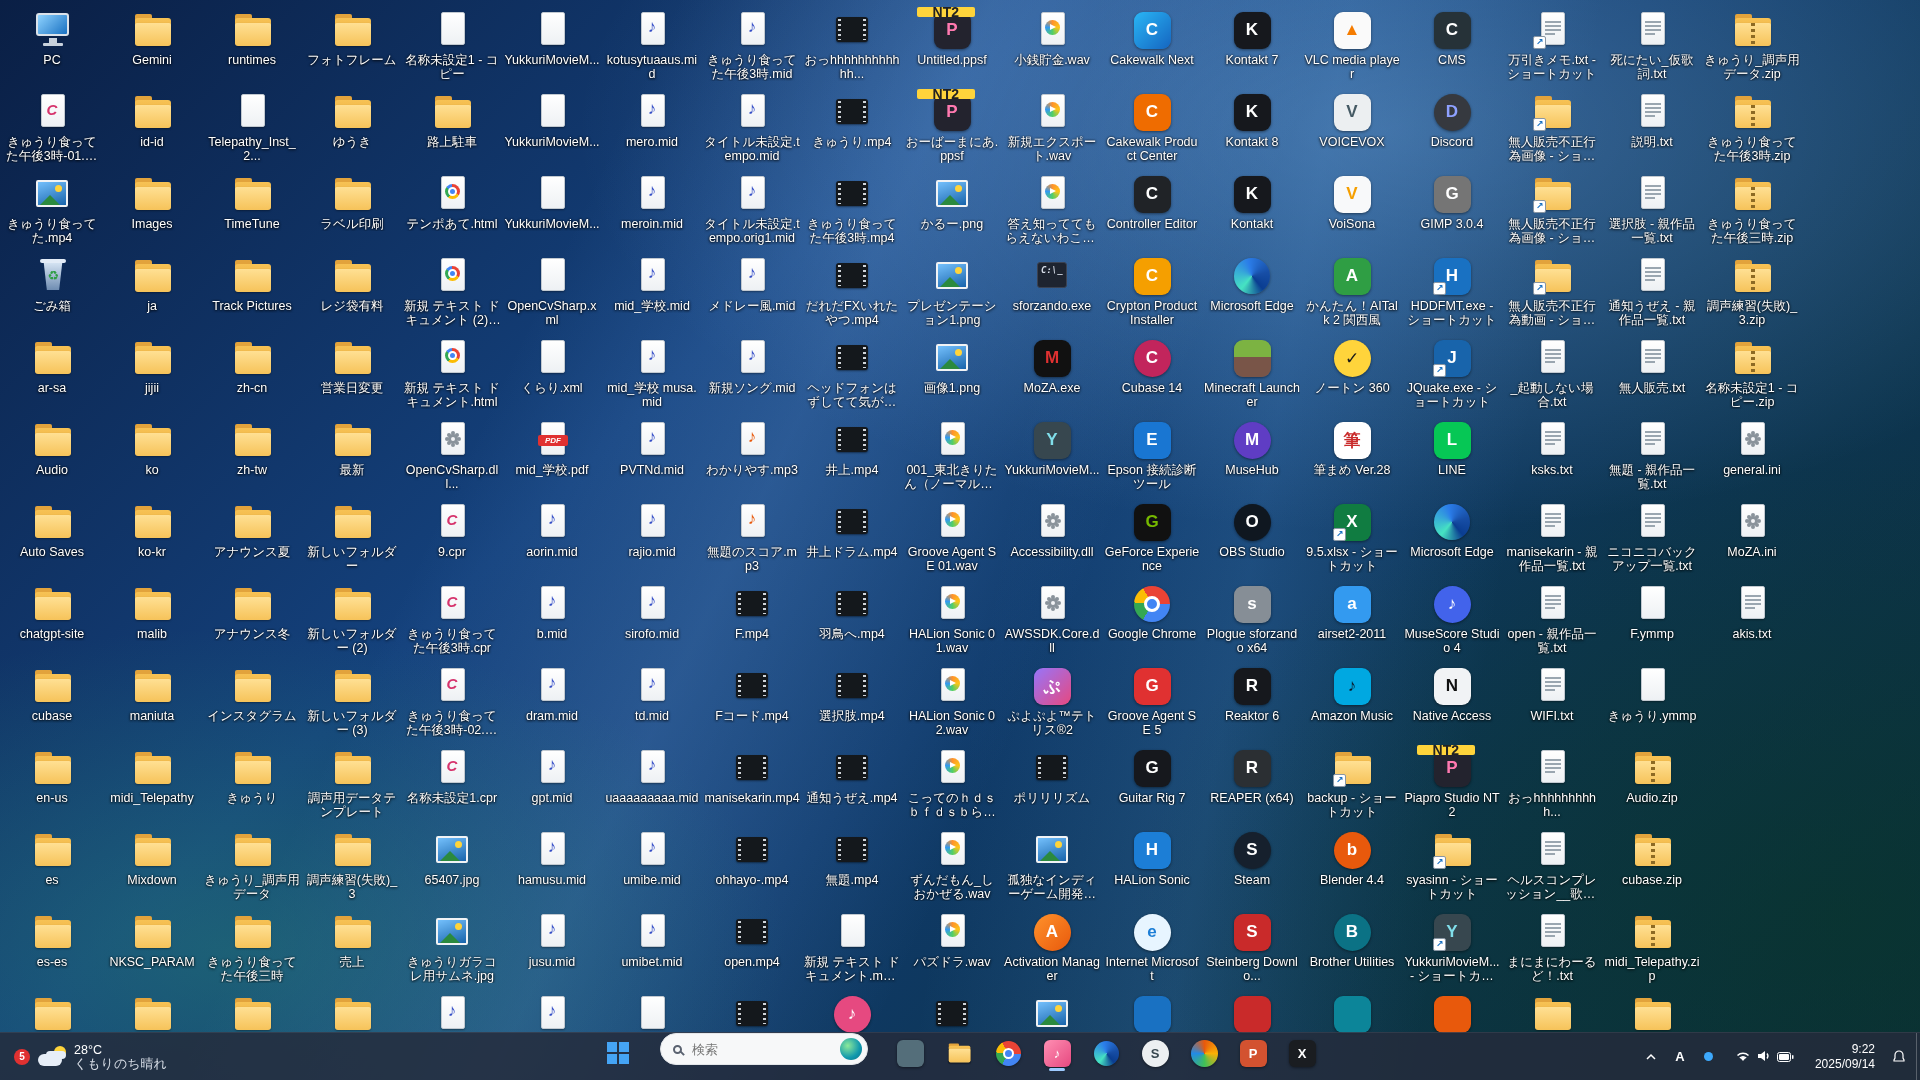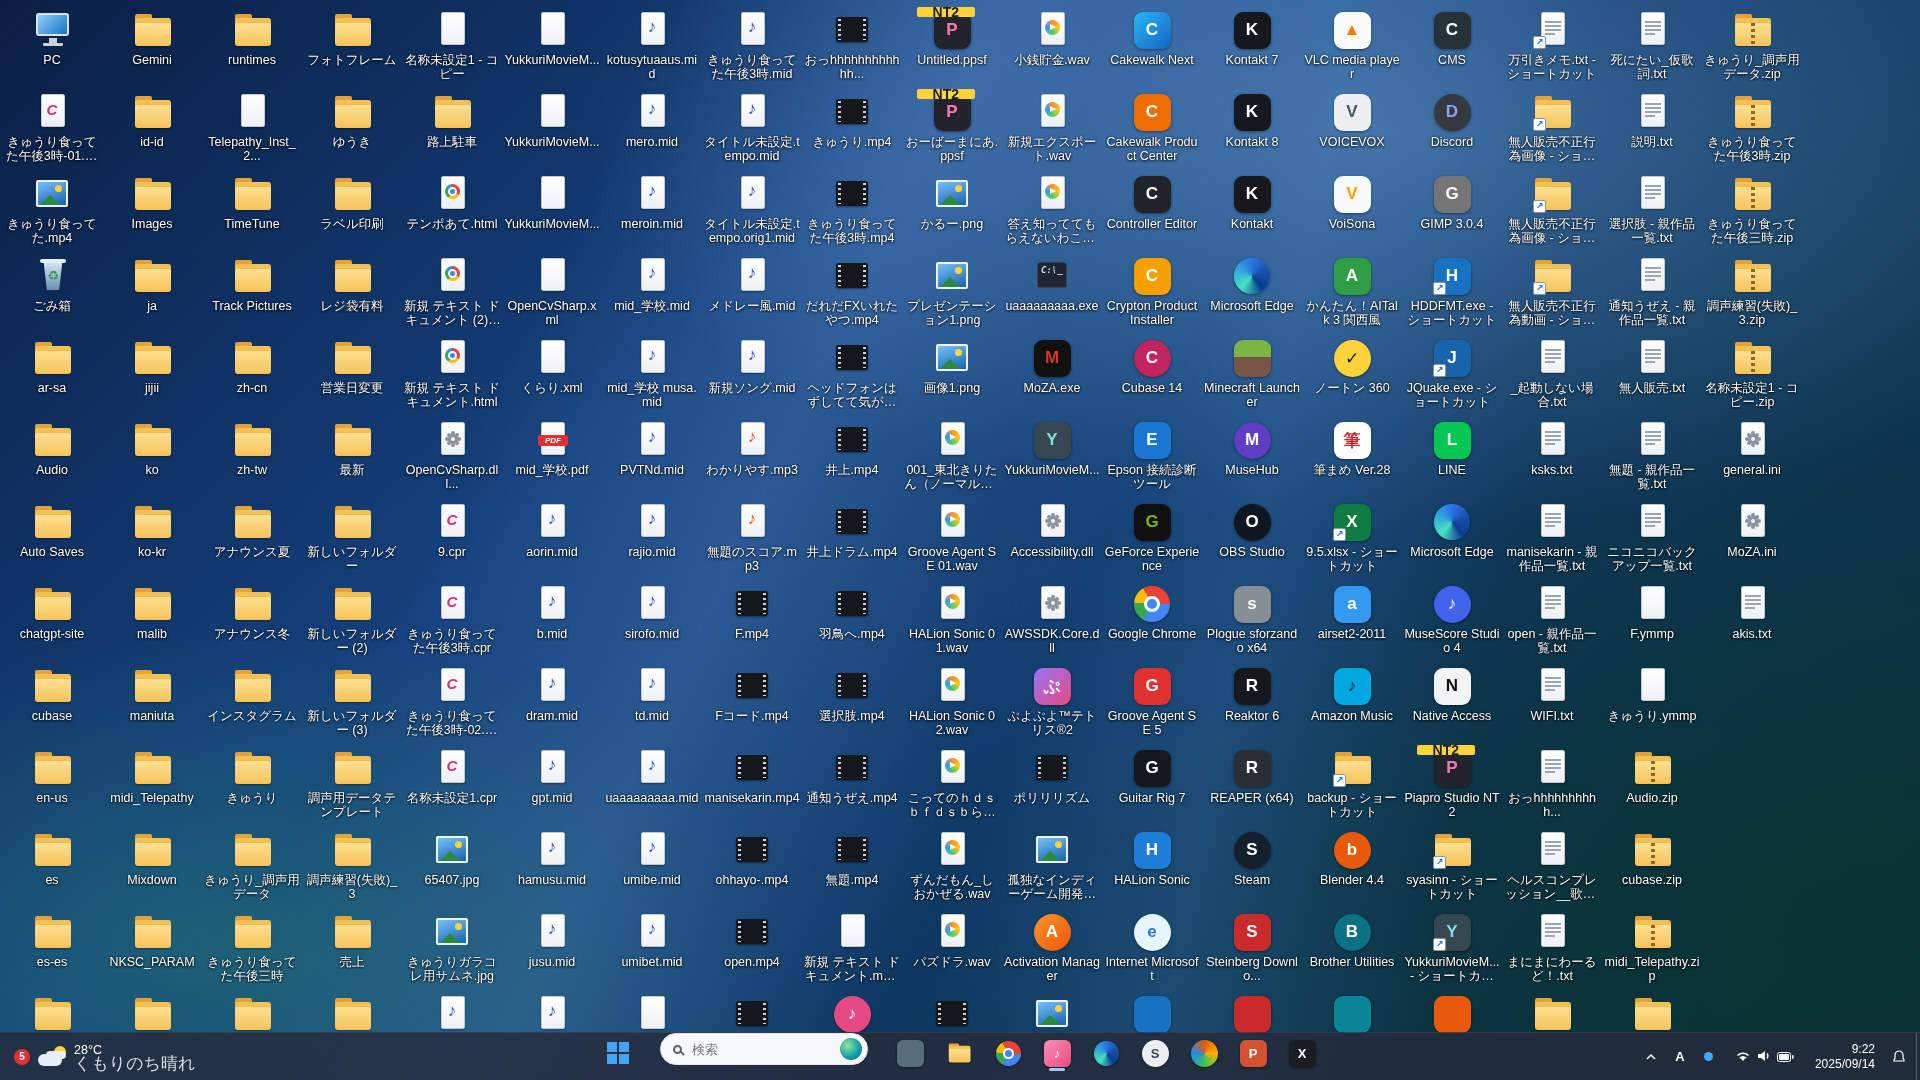--- a/index.html
+++ b/index.html
@@ -87,21 +87,21 @@
     border-top:1px solid rgba(255,255,255,.07);color:#fff;}
   .weather{position:absolute;left:0;top:0;height:100%;display:flex;align-items:center;gap:8px;padding:0 14px;cursor:pointer;}
   .wbadge{min-width:16px;height:16px;border-radius:8px;background:#e03131;color:#fff;font-size:10px;font-weight:bold;
     display:flex;align-items:center;justify-content:center;padding:0 3px;}
   .wcloud{position:relative;width:28px;height:18px;}
   .wcloud::before{content:'';position:absolute;right:0;top:-2px;width:12px;height:12px;border-radius:50%;background:#ffd43b;}
   .wcloud::after{content:'';position:absolute;left:0;bottom:0;width:24px;height:12px;border-radius:8px;background:#e7eef7;
     box-shadow:6px -5px 0 -2px #e7eef7;}
   .wtext{display:flex;flex-direction:column;line-height:14px;}
   .wtemp{font-size:12.5px;color:#fff;}
-  .wcond{font-size:17px;color:#d7dde6;}
+  .wcond{font-size:13px;color:#d7dde6;}
   .tb-center{position:absolute;left:50%;top:0;height:100%;transform:translateX(-50%);
     display:flex;align-items:flex-start;gap:22px;}
   .tb-btn{position:relative;width:40px;height:40px;border-radius:6px;display:flex;align-items:center;justify-content:center;
     background:transparent;border:none;cursor:pointer;padding:0;}
   .tb-btn.active::after{content:'';position:absolute;bottom:2px;left:50%;transform:translateX(-50%);
     width:16px;height:3px;border-radius:2px;background:#9ecbff;}
   .win{display:grid;grid-template-columns:10px 10px;grid-template-rows:10px 10px;gap:2px;}
   .win i{background:#45a4f5;}
   .spill{height:32px;width:208px;background:#f7f8f9;border:1px solid #e3e6e9;border-radius:16px;
     display:flex;align-items:center;gap:8px;padding:0 5px 0 12px;}
@@ -587,39 +587,39 @@
       <div class="cell">
         <div class="ic">
           <i class="thumb"></i>
         </div>
         <div class="lbl">プレゼンテーション1.png</div>
       </div>
       <div class="cell">
         <div class="ic">
           <i class="exeb"></i>
         </div>
-        <div class="lbl">uaaaaaaaaa.exe</div>
+        <div class="lbl">sforzando.exe</div>
       </div>
       <div class="cell">
         <div class="ic">
           <span class="appb" style="background: rgb(245, 159, 0);">C</span>
         </div>
         <div class="lbl">Crypton Product Installer</div>
       </div>
       <div class="cell">
         <div class="ic">
           <span class="edg"></span>
         </div>
         <div class="lbl">Microsoft Edge</div>
       </div>
       <div class="cell">
         <div class="ic">
           <span class="appb" style="background: rgb(47, 158, 68);">A</span>
         </div>
-        <div class="lbl">かんたん！AITalk 3 関西風</div>
+        <div class="lbl">かんたん！AITalk 2 関西風</div>
       </div>
       <div class="cell">
         <div class="ic">
           <span class="appb" style="background: rgb(25, 113, 194);">H</span>
           <i class="sc">↗</i>
         </div>
         <div class="lbl">HDDFMT.exe - ショートカット</div>
       </div>
       <div class="cell">
         <div class="ic">

